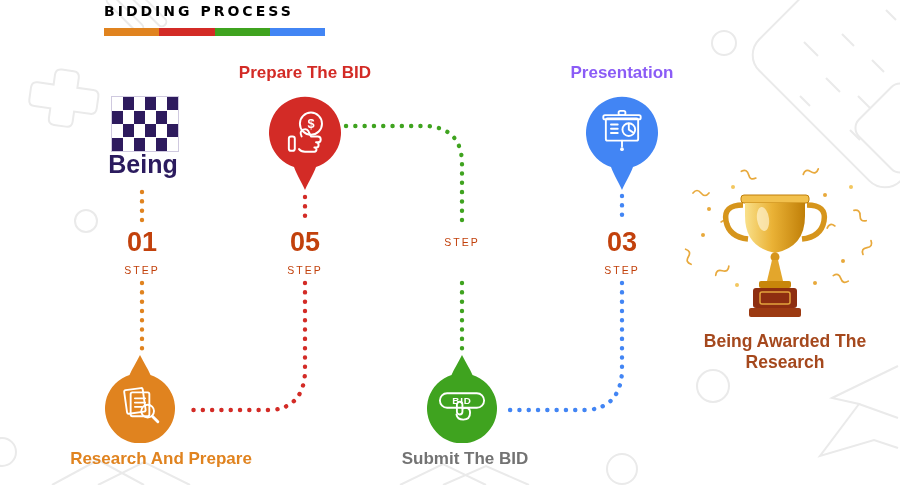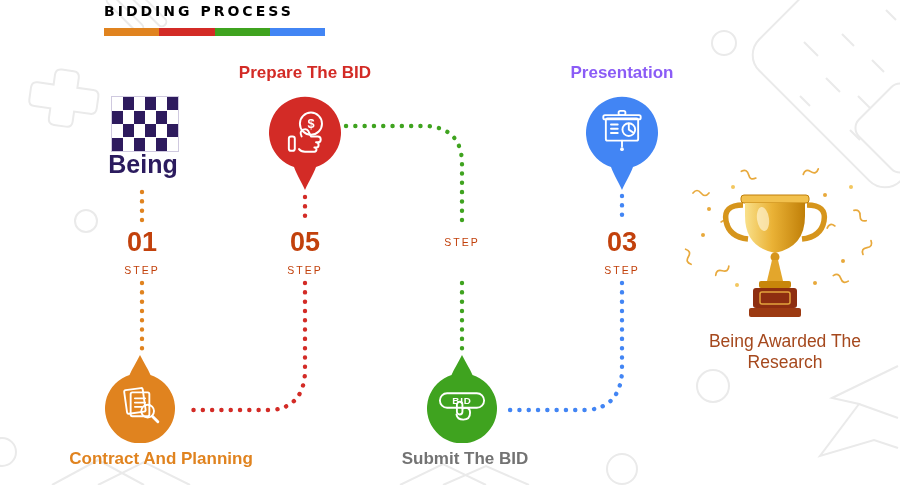--- a/index.html
+++ b/index.html
@@ -22,21 +22,21 @@
   .lbl-red{left:205px;top:63px;width:200px;color:#D32B26;}
   .lbl-blue{left:522px;top:63px;width:200px;color:#8b5cf6;}
   .lbl-orange{left:40px;top:449px;width:242px;color:#E0831F;}
   .lbl-green{left:350px;top:449px;width:230px;color:#737373;}
   
   .stepnum{width:90px;text-align:center;color:#c2410c;top:228px;}
   .stepnum .num{font-size:27px;font-weight:bold;line-height:28px;}
   .stepnum .word{font-size:10.5px;letter-spacing:2px;margin-top:8px;text-align:center;}
   .sn1{left:97px;} .sn2{left:260px;} .sn3{left:417px;} .sn4{left:577px;}
   
-  .award-label{left:672px;top:331px;width:226px;text-align:center;font-size:17.5px;font-weight:normal;
+  .award-label{left:672px;top:331px;width:226px;text-align:center;font-size:17.5px;font-weight:bold;
                color:#A5481D;line-height:21px;}
 </style>
 </head>
 <body>
 
 <div class="canvas">
 
   <svg class="abs" style="left:0;top:0;" width="900" height="485" viewBox="0 0 900 485" fill="none" stroke="#EAEAEA" stroke-width="2">
     <g transform="translate(63,104) rotate(8)">
       <path d="M-6 -34 h12 q6 0 6 6 v10 h16 q6 0 6 6 v12 q0 6 -6 6 h-16 v10 q0 6 -6 6 h-12 q-6 0 -6 -6 v-10 h-16 q-6 0 -6 -6 v-12 q0 -6 6 -6 h16 v-10 q0 -6 6 -6 z"></path>
@@ -84,21 +84,21 @@
     <span class="seg2"></span>
     <span class="seg3"></span>
     <span class="seg4"></span>
   </div>
 
   <div class="abs flag"></div>
   <div class="abs start-label">Being</div>
 
   <div class="abs lbl lbl-red">Prepare The BID</div>
   <div class="abs lbl lbl-blue">Presentation</div>
-  <div class="abs lbl lbl-orange">Contract And Planning</div>
+  <div class="abs lbl lbl-orange">Research And Prepare</div>
   <div class="abs lbl lbl-green">Submit The BID</div>
 
   <div class="abs stepnum sn1">
     <div class="num">01</div>
     <div class="word">STEP</div>
   </div>
   <div class="abs stepnum sn2">
     <div class="num">05</div>
     <div class="word">STEP</div>
   </div>

